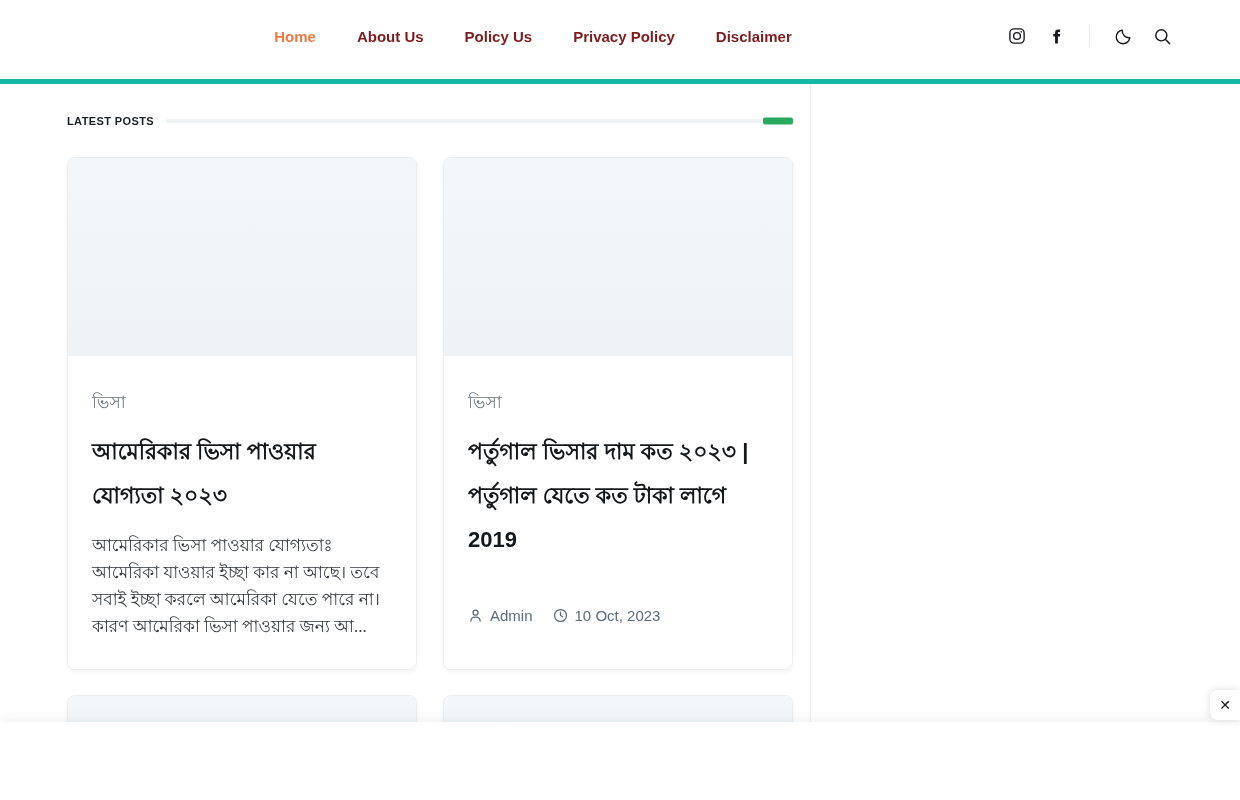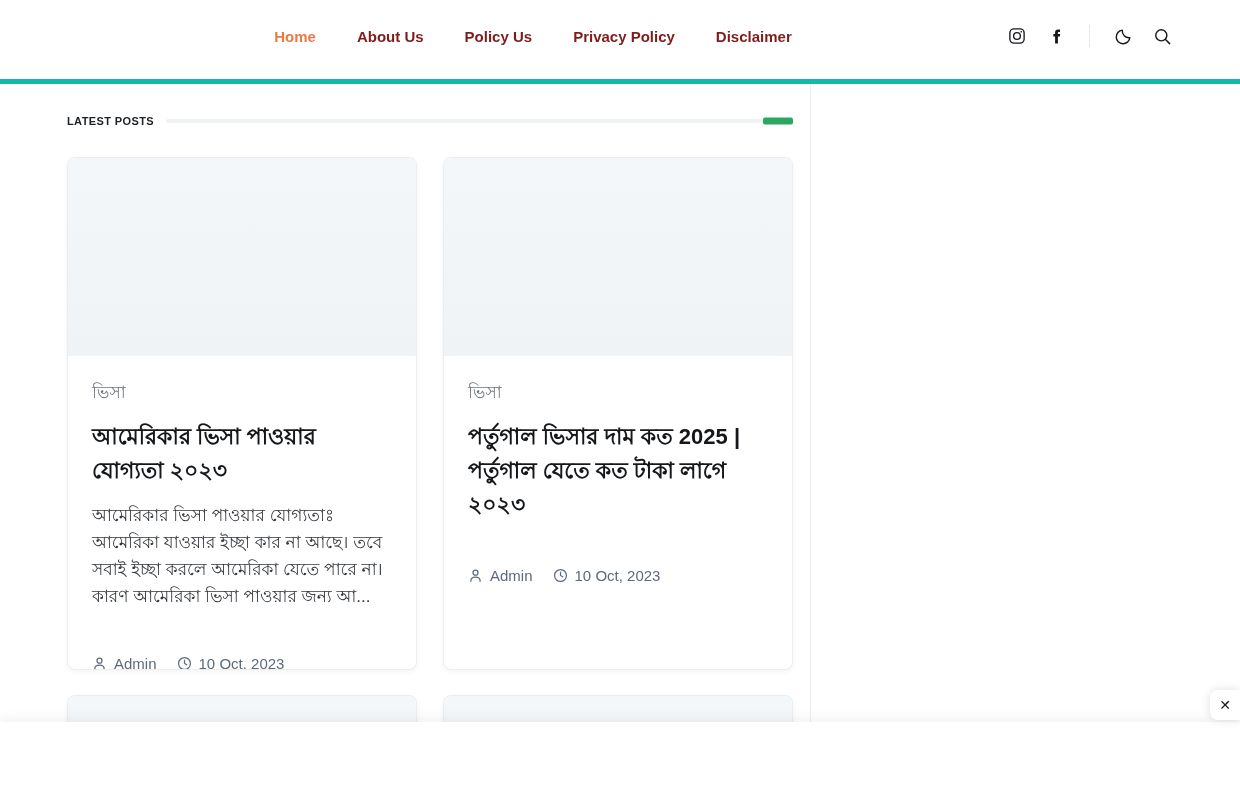--- a/index.html
+++ b/index.html
@@ -102,40 +102,41 @@
     border-radius: 8px;
     box-shadow: 0 2px 5px rgba(30, 40, 50, 0.05);
     overflow: hidden;
     cursor: pointer;
   }
   .post-thumb {
     height: 198px;
     background: linear-gradient(180deg, #f4f7f9 0%, #eff3f6 100%);
     border-radius: 7px 7px 0 0;
   }
-  .post-body { padding: 23px 24px; }
+  .post-body { padding: 33px 24px; }
   .post-category {
     display: inline-block;
     font-size: 17px;
     color: #6d7680;
     text-decoration: none;
     margin-bottom: 13px;
     cursor: pointer;
   }
   .post-title {
     font-size: 22px;
     font-weight: bold;
-    line-height: 34px;
+    line-height: 44px;
     color: #15181b;
     margin-bottom: 14px;
   }
   .post-excerpt {
     font-size: 17px;
     line-height: 27px;
     color: #33383d;
+    font-family: Liberation Serif, serif;
   }
   .post-meta {
     display: flex;
     align-items: center;
     gap: 20px;
     margin-top: 20px;
     font-size: 15px;
     color: #5d6b7a;
   }
   .post-meta .meta-item { display: flex; align-items: center; gap: 7px; margin-top: 25px; }
@@ -245,21 +246,21 @@
               <span>10 Oct, 2023</span>
             </span>
           </div>
         </div>
       </article>
 
       <article class="post-card">
         <div class="post-thumb"></div>
         <div class="post-body">
           <a class="post-category">ভিসা</a>
-          <h3 class="post-title">পর্তুগাল ভিসার দাম কত 2025 | পর্তুগাল যেতে কত টাকা লাগে ২০২৩</h3>
+          <h3 class="post-title">পর্তুগাল ভিসার দাম কত ২০২৩ | পর্তুগাল যেতে কত টাকা লাগে 2019</h3>
           <div class="post-meta">
             <span class="meta-item">
               <span>
                 <svg width="15" height="15" viewBox="0 0 24 24" fill="none" stroke="#5d6b7a" stroke-width="2" stroke-linecap="round">
                   <circle cx="12" cy="7.5" r="4"></circle>
                   <path d="M4.5 21c0-4.1 3.4-6.5 7.5-6.5s7.5 2.4 7.5 6.5"></path>
                 </svg>
               </span>
               <span>Admin</span>
             </span>

